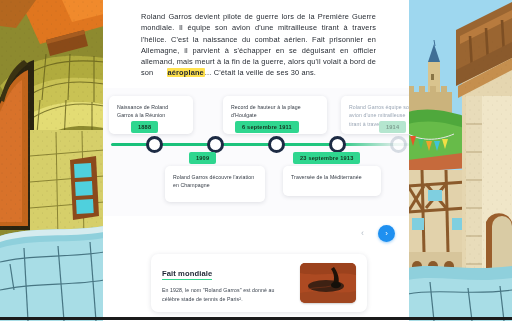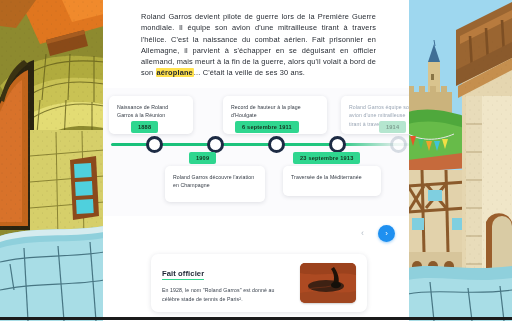--- a/index.html
+++ b/index.html
@@ -19,21 +19,21 @@
     position:absolute;left:103px;top:0;width:306px;height:321px;
     background:#ffffff;overflow:hidden;
   }
 
   
   .article{
     position:absolute;left:38px;top:4px;width:235px;
     font-size:7.4px;line-height:11.1px;color:#262b33;
     text-align:justify;letter-spacing:.15px;
   }
-  .hl{background:#ffe14d;color:#1e2430;font-weight:bold;padding:0 1px;border-radius:1px;}
+  .hl{background:#ffe14d;color:#1e2430;font-weight:bold;padding:0 1px;border-radius:1px;margin-left:11px;}
 
   
   .timeline{
     position:absolute;left:0px;top:88px;width:306px;height:128px;
     background:#fbfbfd;
   }
   .axis{
     position:absolute;left:8px;top:55px;width:298px;height:3px;
     background:linear-gradient(90deg,#18c07a 0%,#21c77f 76%,#cfe9e0 94%,#e6f2ee 100%);
     border-radius:2px;
@@ -303,21 +303,21 @@
       <div class="chip up faded" style="left:276px;">1914</div>
     </div>
 
     <div class="pager">
       <div class="arrow-prev">‹</div>
       <div class="arrow-next">›</div>
     </div>
 
     <div class="insolite">
       <div class="ins-text">
-        <div><span class="ins-title">Fait officier</span></div>
+        <div><span class="ins-title">Fait mondiale</span></div>
         <div class="ins-body">En 1928, le nom "Roland Garros" est donné au célèbre stade de tennis de Paris².</div>
       </div>
       <div class="ins-thumb">
         <svg width="56" height="40" viewBox="0 0 56 40" xmlns="http://www.w3.org/2000/svg">
           <rect width="56" height="40" rx="4" fill="#ad4a22"></rect>
           <path d="M0,0 L56,0 L56,12 C38,8 18,14 0,10 Z" fill="#9c421d"></path>
           <path d="M0,30 C20,26 40,32 56,28 L56,40 L0,40 Z" fill="#a04620"></path>
           <ellipse cx="26" cy="23" rx="18" ry="6" fill="#2a1a10" opacity=".85"></ellipse>
           <path d="M34,4 C38,10 40,16 38,22 L33,21 C35,15 34,10 31,6 Z" fill="#1d1208"></path>
           <ellipse cx="36" cy="22" rx="5" ry="3.2" fill="#14100a"></ellipse>

